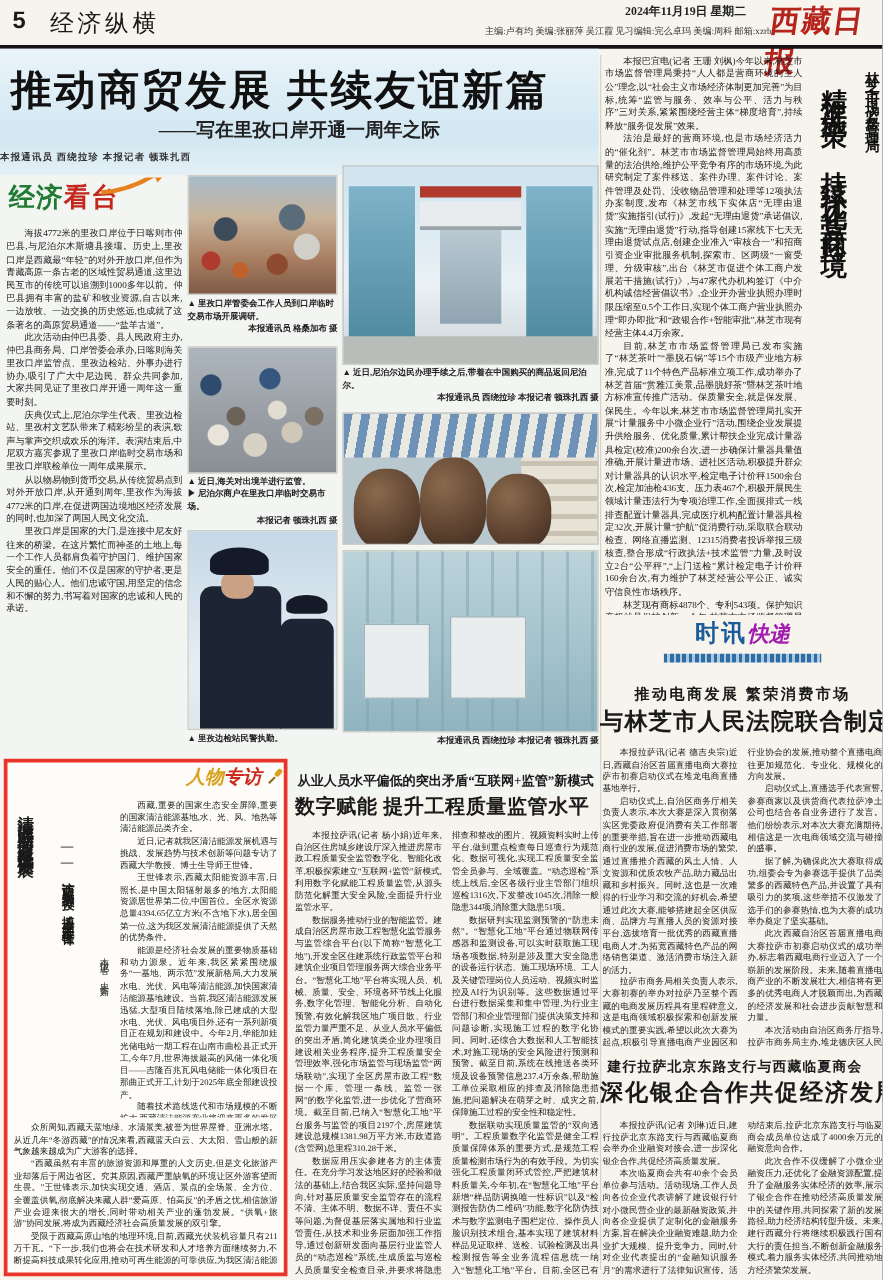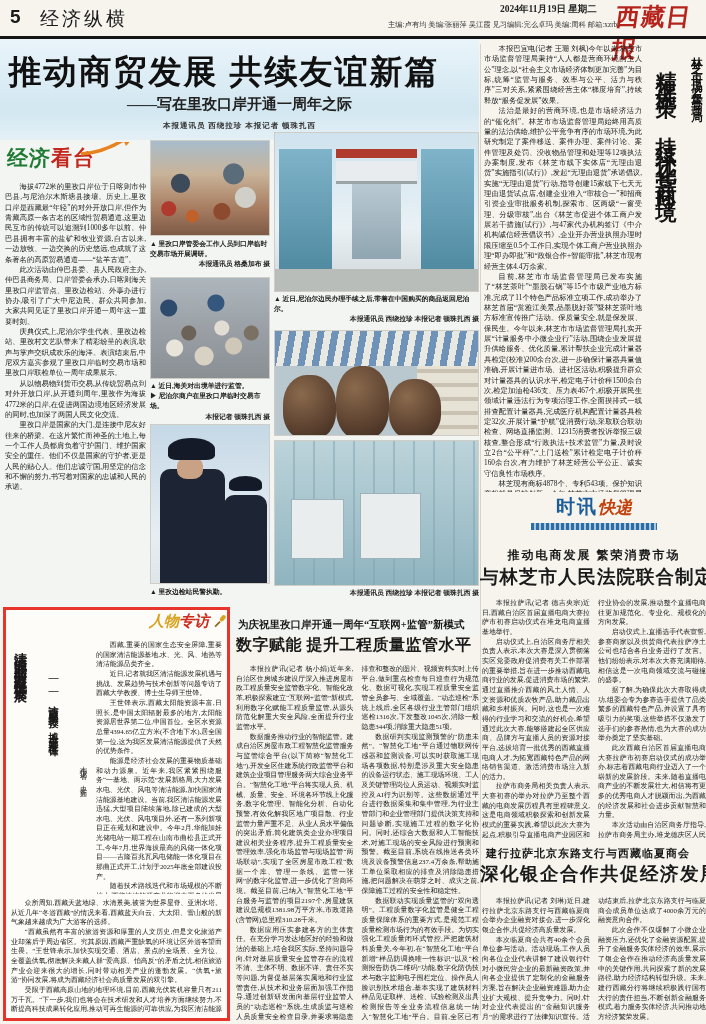--- a/index.html
+++ b/index.html
@@ -15,21 +15,21 @@
   .masthead{left:614px;top:1px;font-size:24px;font-weight:900;color:#b5231d;
             transform:skewX(-8deg);letter-spacing:1px;font-family:"Liberation Serif",serif;}
   .head-rule{left:0;top:36px;width:706px;height:3px;background:#151515;}
   .vrule{width:1px;background:#d8d4c9;}
   
   .lead-bg{left:0;top:39px;width:479px;height:101px;background:linear-gradient(180deg,#eaf4fa 0%,#d2e7f1 70%,#e4f0f6 100%);}
   .lead-tint{left:0;top:140px;width:479px;height:496px;background:#f0f6f9;opacity:.45;}
   .lead-headline{left:0;top:50px;width:448px;text-align:center;font-size:33px;font-weight:900;
                  letter-spacing:2px;font-family:"Liberation Sans",sans-serif;color:#111;}
   .lead-subtitle{left:0;top:95px;width:479px;text-align:center;font-size:15px;font-weight:bold;color:#222;}
-  .lead-byline{left:0;top:121px;width:479px;text-align:center;font-size:7.5px;font-weight:bold;color:#333;letter-spacing:1px;}
+  .lead-byline{left:0;top:121px;width:479px;text-align:left;font-size:7.5px;font-weight:bold;color:#333;letter-spacing:1px;}
   .lead-col{left:5px;top:142px;width:141px;height:494px;overflow:hidden;}
   
   .jjkt{position:relative;width:124px;height:32px;margin:2px 0 6px 2px;}
   .jjkt .jj{font-size:21px;font-weight:900;color:#1f7a33;letter-spacing:1px;font-family:"Liberation Sans",sans-serif;}
   .jjkt .kt{font-size:21px;font-weight:900;color:#c3281e;letter-spacing:1px;font-family:"Liberation Sans",sans-serif;}
   .jjkt svg{position:absolute;right:-6px;top:-9px;}
   
   .bt{font-size:7.3px;line-height:1.42;text-align:justify;}
   .bt p{margin:0;text-indent:2em;}
   .bt-sm{font-size:6.9px;line-height:1.4;text-align:justify;}
@@ -77,21 +77,21 @@
   .hall-grid{position:absolute;inset:0;background:repeating-linear-gradient(90deg,transparent 0 18px,#7fa3af 18px 20px);opacity:.5;}
   
   .r-text{left:484px;top:44px;width:158px;height:448px;overflow:hidden;}
   .r-headline{left:646px;top:54px;width:34px;height:436px;writing-mode:vertical-rl;text-orientation:upright;
               font-size:21px;font-weight:900;letter-spacing:9px;font-family:"Liberation Sans",sans-serif;color:#111;}
   .r-org{left:686px;top:48px;width:18px;height:260px;writing-mode:vertical-rl;text-orientation:upright;
          font-size:11.5px;font-weight:bold;letter-spacing:6px;color:#111;}
   
   .exp-logo{left:482px;top:494px;width:224px;text-align:center;}
   .exp-logo .b1{font-size:19px;font-weight:900;color:#1c5d99;letter-spacing:2px;font-family:"Liberation Sans",sans-serif;}
-  .exp-logo .b2{font-size:17px;font-weight:900;font-style:italic;color:#c2410c;font-family:"Liberation Sans",sans-serif;}
+  .exp-logo .b2{font-size:17px;font-weight:900;font-style:italic;color:#a21caf;font-family:"Liberation Sans",sans-serif;}
   .exp-bar{width:126px;height:7px;margin:3px auto 0;
            background:repeating-linear-gradient(90deg,#2e6da4 0 3px,#aac8e0 3px 5px);}
   .exp-kicker{left:482px;top:547px;width:224px;text-align:center;font-size:12px;font-weight:bold;letter-spacing:2px;}
   .exp-headline{left:480px;top:564px;width:226px;text-align:center;font-size:18.5px;font-weight:900;
                 letter-spacing:1px;font-family:"Liberation Sans",sans-serif;white-space:nowrap;}
   .exp-body{left:482px;top:598px;width:224px;height:242px;column-count:2;column-gap:8px;column-fill:auto;overflow:hidden;}
   
   .bank-kicker{left:486px;top:846px;width:222px;font-size:11px;font-weight:bold;letter-spacing:1px;}
   .bank-headline{left:480px;top:861px;width:226px;text-align:center;font-size:18.5px;font-weight:900;
                  letter-spacing:1.5px;font-family:"Liberation Sans",sans-serif;white-space:nowrap;}
@@ -232,21 +232,21 @@
   </div>
 
   <div class="abs bank-kicker">建行拉萨北京东路支行与西藏临夏商会</div>
   <div class="abs bank-headline">深化银企合作共促经济发展</div>
   <div class="abs bank-body bt-sm">
     <p>本报拉萨讯(记者 刘琳)近日,建行拉萨北京东路支行与西藏临夏商会举办企业融资对接会,进一步深化银企合作,共促经济高质量发展。</p>
     <p>本次临夏商会共有40余个会员单位参与活动。活动现场,工作人员向各位企业代表讲解了建设银行针对小微民营企业的最新融资政策,并向各企业提供了定制化的金融服务方案,旨在解决企业融资难题,助力企业扩大规模、提升竞争力。同时,针对企业代表提出的“金融知识服务月”的需求进行了法律知识宣传。活动结束后,拉萨北京东路支行与临夏商会成员单位达成了4000余万元的融资意向合作。</p>
     <p>此次合作不仅缓解了小微企业融资压力,还优化了金融资源配置,提升了金融服务实体经济的效率,展示了银企合作在推动经济高质量发展中的关键作用,共同探索了新的发展路径,助力经济结构转型升级。未来,建行西藏分行将继续积极践行国有大行的责任担当,不断创新金融服务模式,着力服务实体经济,共同推动地方经济繁荣发展。</p>
   </div>
 
-  <div class="abs dig-kicker">为庆祝里孜口岸开通一周年“互联网+监管”新模式</div>
+  <div class="abs dig-kicker">从业人员水平偏低的突出矛盾“互联网+监管”新模式</div>
   <div class="abs dig-headline">数字赋能 提升工程质量监管水平</div>
   <div class="abs dig-body bt-sm">
     <p>本报拉萨讯(记者 杨小娟)近年来,自治区住房城乡建设厅深入推进房屋市政工程质量安全监管数字化、智能化改革,积极探索建立“互联网+监管”新模式,利用数字化赋能工程质量监管,从源头防范化解重大安全风险,全面提升行业监管水平。</p>
     <p>数据服务推动行业的智能监管。建成自治区房屋市政工程智慧化监管服务与监管综合平台(以下简称“智慧化工地”),开发全区住建系统行政监管平台和建筑企业项目管理服务两大综合业务平台。“智慧化工地”平台将实现人员、机械、质量、安全、环境各环节线上化服务,数字化管理、智能化分析、自动化预警,有效化解我区地广项目散、行业监管力量严重不足、从业人员水平偏低的突出矛盾,简化建筑类企业办理项目建设相关业务程序,提升工程质量安全管理效率,强化市场监管与现场监管“两场联动”,实现了全区房屋市政工程“数据一个库、管理一条线、监管一张网”的数字化监管,进一步优化了营商环境。截至目前,已纳入“智慧化工地”平台服务与监管的项目2197个,房屋建筑建设总规模1381.98万平方米,市政道路(含管网)总里程310.28千米。</p>
     <p>数据应用压实参建各方的主体责任。在充分学习发达地区好的经验和做法的基础上,结合我区实际,坚持问题导向,针对基层质量安全监管存在的流程不清、主体不明、数据不详、责任不实等问题,为督促基层落实属地和行业监管责任,从技术和业务层面加强工作指导,通过创新研发面向基层行业监管人员的“动态巡检”系统,生成质监与巡检人员质量安全检查目录,并要求将隐患排查和整改的图片、视频资料实时上传平台,做到重点检查每日巡查行为规范化、数据可视化,实现工程质量安全监管全员参与、全域覆盖。“动态巡检”系统上线后,全区各级行业主管部门组织巡检1316次,下发整改1045次,消除一般隐患344项,消除重大隐患51项。</p>
     <p>数据研判实现监测预警的“防患未然”。“智慧化工地”平台通过物联网传感器和监测设备,可以实时获取施工现场各项数据,特别是涉及重大安全隐患的设备运行状态、施工现场环境、工人及关键管理岗位人员运动、视频实时监控及AI行为识别等。这些数据通过平台进行数据采集和集中管理,为行业主管部门和企业管理部门提供决策支持和问题诊断,实现施工过程的数字化协同。同时,还综合大数据和人工智能技术,对施工现场的安全风险进行预测和预警。截至目前,系统在线推送各类环境及设备预警信息237.4万余条,帮助施工单位采取相应的排查及消除隐患措施,把问题解决在萌芽之时、成灾之前,保障施工过程的安全性和稳定性。</p>
     <p>数据联动实现质量监管的“双向透明”。工程质量数字化监管是健全工程质量保障体系的重要方式,是规范工程质量检测市场行为的有效手段。为切实强化工程质量闭环式管控,严把建筑材料质量关,今年初,在“智慧化工地”平台新增“样品防调换唯一性标识”以及“检测报告防伪二维码”功能,数字化防伪技术与数字监测电子围栏定位、操作员人脸识别技术组合,基本实现了建筑材料样品见证取样、送检、试验检测及出具检测报告等全业务流程信息统一纳入“智慧化工地”平台。目前,全区已有66家工程质量安全检测机构在平台备案,完成工程质量检测报告数据采集92645份,发现不合格材料和产品检测报告2264份,并已全部联动现场完成整改,有效防范了不合格建筑材料流向工地,工程质量得到了保障。</p>
   </div>
 
   <div class="abs iv-box">

